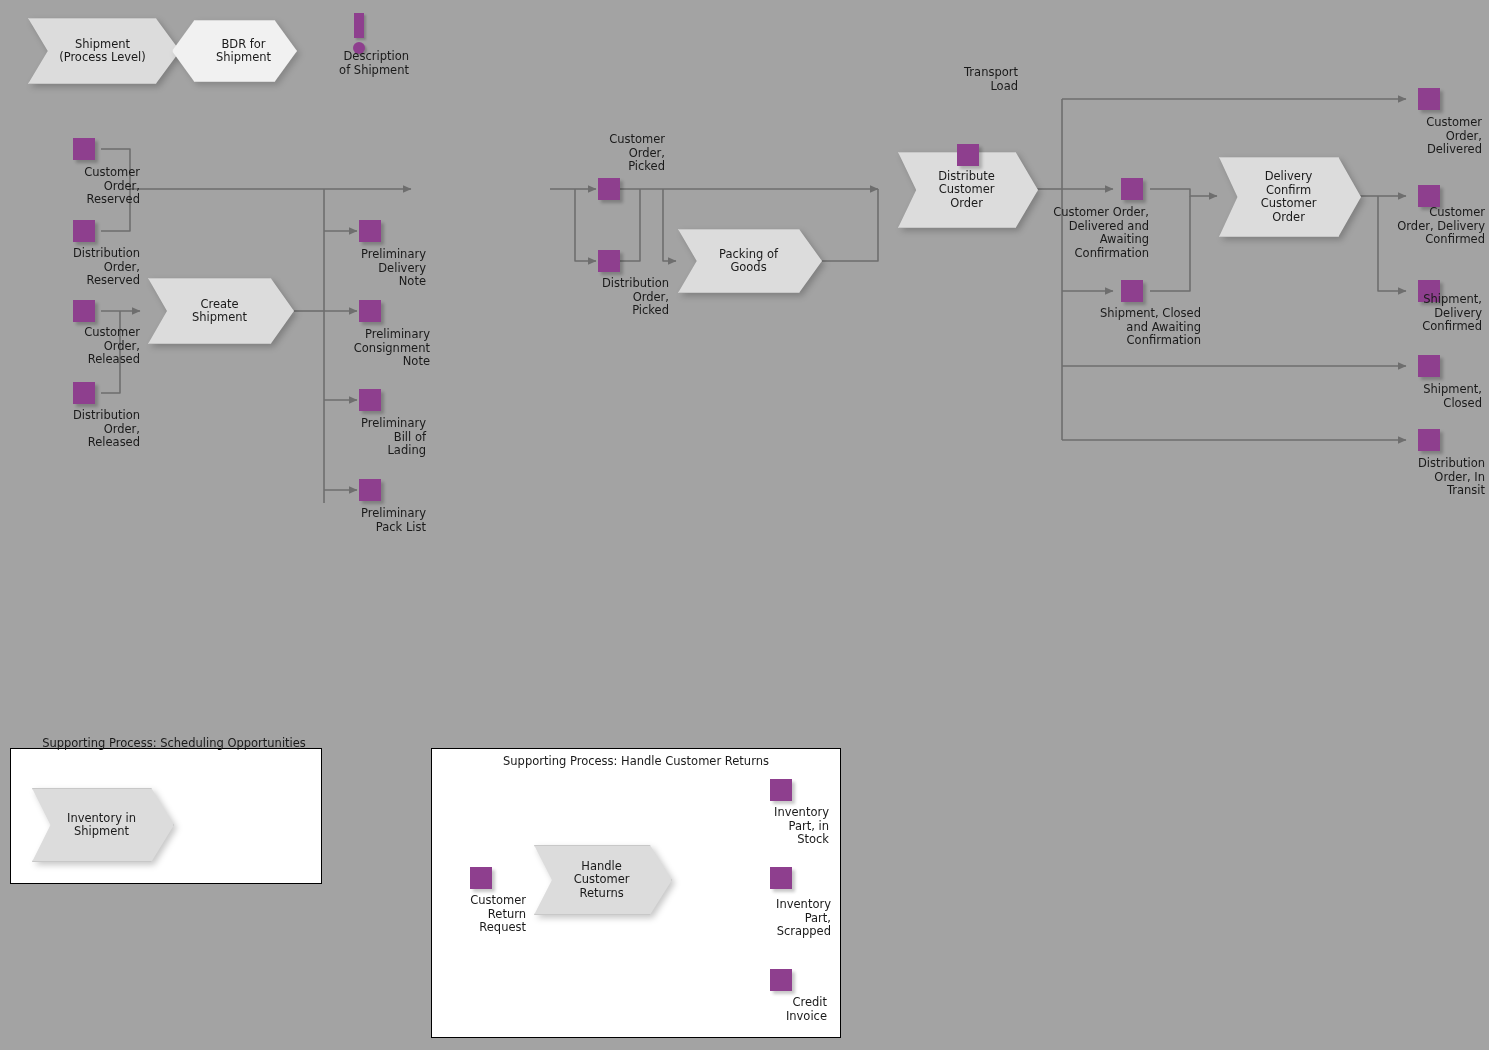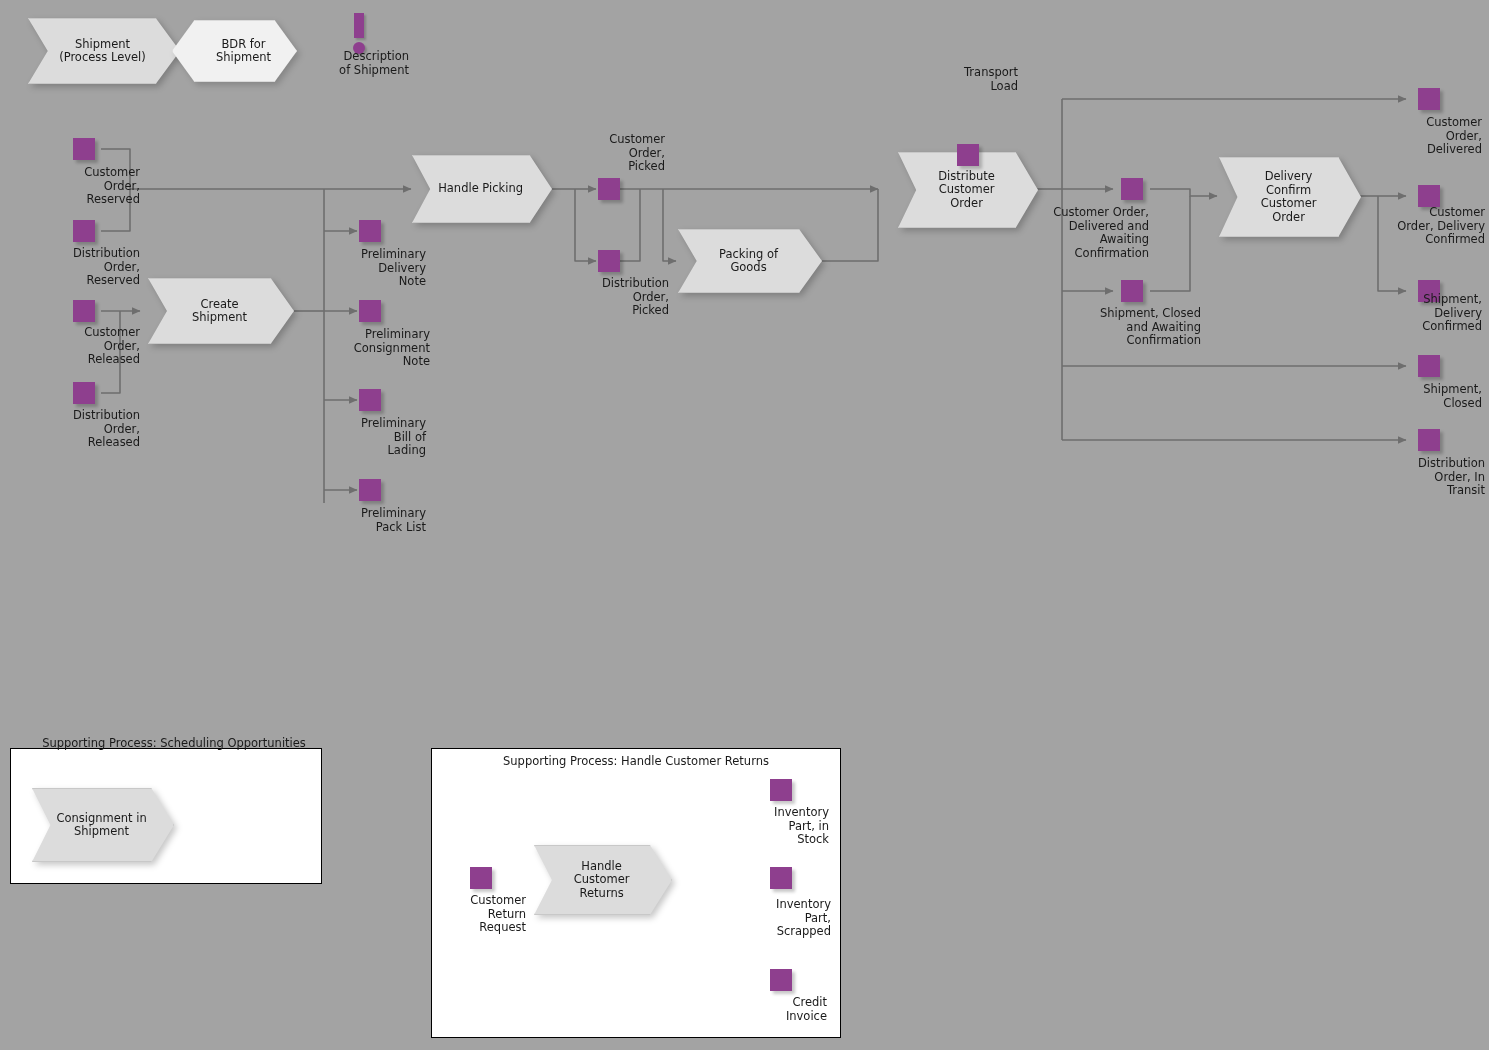--- a/index.html
+++ b/index.html
@@ -239,24 +239,20 @@
 
   <div class="state" style="left:359px; top:389px;"></div>
   <div class="state-label" style="left:314px; top:417px; width:112px;">Preliminary
 Bill of
 Lading</div>
 
   <div class="state" style="left:359px; top:479px;"></div>
   <div class="state-label" style="left:314px; top:507px; width:112px;">Preliminary
 Pack List</div>
 
-  <div class="proc" style="left:412px; top:155px; width:140px; height:68px;">
-    <div class="body"></div>
-    <div class="txt">Handle Picking</div>
-  </div>
 
   <div class="state" style="left:598px; top:178px;"></div>
   <div class="state-label" style="left:553px; top:133px; width:112px;">Customer
 Order,
 Picked</div>
 
   <div class="state" style="left:598px; top:250px;"></div>
   <div class="state-label" style="left:549px; top:277px; width:120px;">Distribution
 Order,
 Picked</div>
@@ -318,21 +314,21 @@
 
   <div class="state" style="left:1418px; top:429px;"></div>
   <div class="state-label" style="left:1375px; top:457px; width:110px;">Distribution
 Order, In
 Transit</div>
 
   <div class="frame" style="left:10px; top:748px; width:312px; height:136px;"></div>
   <div class="frame-title" style="left:10px; top:736px; width:312px;margin-left:8px;">Supporting Process: Scheduling Opportunities</div>
   <div class="proc" style="left:32px; top:788px; width:142px; height:74px;">
     <div class="body"></div>
-    <div class="txt">Consignment in
+    <div class="txt">Inventory in
 Shipment</div>
   </div>
 
   <div class="frame" style="left:431px; top:748px; width:410px; height:290px;"></div>
   <div class="frame-title" style="left:431px; top:754px; width:410px;">Supporting Process: Handle Customer Returns</div>
 
   <div class="state" style="left:470px; top:867px;"></div>
   <div class="state-label" style="left:436px; top:894px; width:90px;">Customer
 Return
 Request</div>

